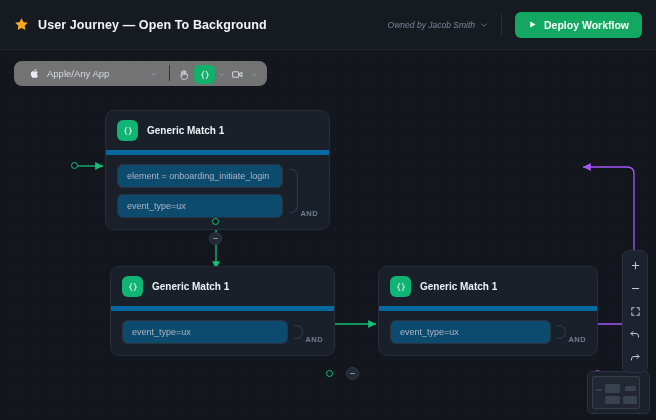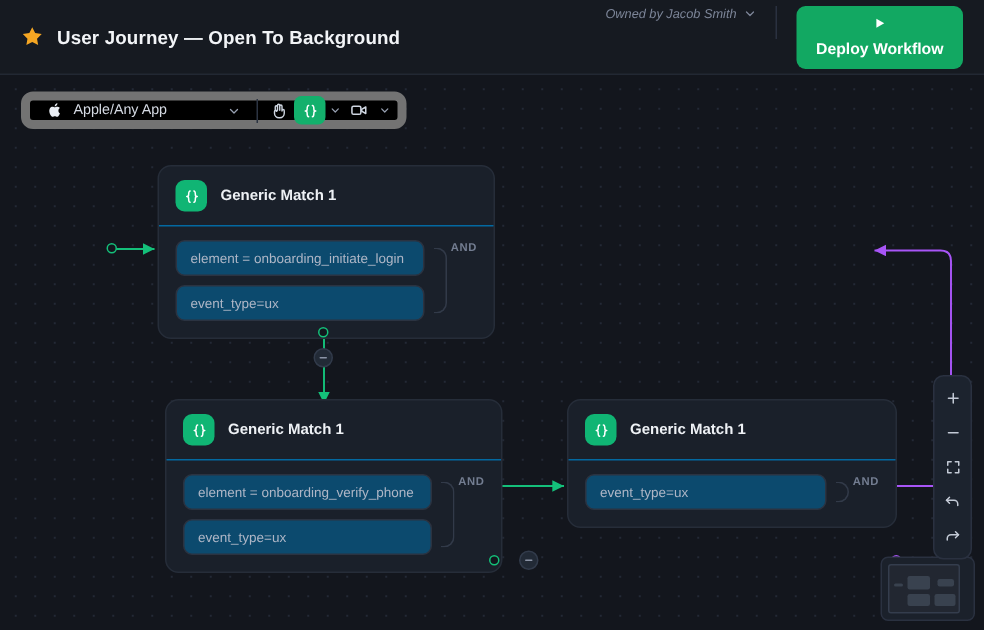--- a/index.html
+++ b/index.html
@@ -15,84 +15,84 @@
   
   .header {
     position:absolute; top:0; left:0; width:656px; height:50px;
     background:#161a21;
     border-bottom:1px solid #222833;
     display:flex; align-items:center; padding:0 14px;
     z-index:40;
   }
   .star-icon { width:15px; height:15px; flex:0 0 auto; margin-right:9px; }
   .page-title { font-size:12.5px; font-weight:bold; letter-spacing:.1px; color:#f2f4f7; white-space:nowrap; }
-  .header-right { margin-left:auto; display:flex; align-items:flex-start; }
+  .header-right { margin-left:auto; display:flex; align-items:center; }
   .owner {
     font-size:8.5px; font-style:italic; color:#7c8598; white-space:nowrap;
     display:flex; align-items:center; gap:5px;
   }
   .hdr-divider { width:1px; height:22px; background:#2a3140; margin:0 13px; }
   .deploy-btn {
     display:flex; align-items:center; gap:7px;
     background:#12a862; border-radius:6px;
-    padding:7px 13px; cursor:pointer;flex-direction:column;
+    padding:7px 13px; cursor:pointer;
   }
   .deploy-btn .lbl { font-size:10.5px; font-weight:bold; color:#fff; white-space:nowrap; }
 
   
   .canvas {
     position:absolute; top:50px; left:0; width:656px; height:370px;
     background-color:#13161d;
     background-image:radial-gradient(#232936 0.9px, transparent 0.9px);
     background-size:13px 13px;
     background-position:4px 3px;
   }
   .edges { position:absolute; top:0; left:0; width:656px; height:370px; pointer-events:none; }
 
   
   .toolbar {
     position:absolute; top:61px; left:14px;
-    display:flex; align-items:center;
-    background:#000000; border:6px solid #737373;
+    display:flex; align-items:flex-start;
+    background:#737373; border:4px solid #737373;
     border-radius:8px; height:25px; padding:0 3px; z-index:30;
   }
   .app-select { display:flex; align-items:center; gap:7px; padding:0 8px; height:100%; cursor:pointer; }
   .app-select .lbl { font-size:9.5px; color:#d5dae3; white-space:nowrap; }
   .app-select .chev { margin-left:34px; }
   .tb-divider { width:1px; height:16px; background:#2c3442; margin:0 3px; }
   .tb-btn {
     width:21px; height:19px; display:flex; align-items:center; justify-content:center;
     border-radius:5px; cursor:pointer;
   }
   .tb-btn.active { background:#13b06c; }
   .tb-group { display:flex; align-items:center; }
   .chev { display:inline-block; }
 
   
   .node {
     position:absolute; background:#1a202a; border:1px solid #262d39;
     border-radius:9px; z-index:10;
   }
   .node-head { display:flex; align-items:center; gap:9px; padding:9px 11px; }
-  .node-head.bordered { border-bottom:1px solid #0369a1; }
+  .node-head.bordered { border-bottom:5px solid #0369a1; }
   .node-badge {
     width:21px; height:21px; border-radius:6px; flex:0 0 auto;
     display:flex; align-items:center; justify-content:center;
   }
   .badge-green { background:#10b574; }
   .badge-purple { background:#a855f7; }
   .node-title { font-size:10px; font-weight:bold; color:#eef1f5; white-space:nowrap; }
   .node-sub { font-size:8px; color:#79839a; margin-top:2px; white-space:nowrap; }
   .node-body { padding:9px 11px 11px 11px; display:flex; align-items:stretch; }
   .cond-col { display:flex; flex-direction:column; gap:6px; flex:1 1 auto; }
   .cond {
     border:1px solid #2b3341; border-radius:6px; background:#0c4a6e;
     padding:6px 9px; font-size:9px; color:#aeb6c6; white-space:nowrap;
   }
-  .and-wrap { display:flex; align-items:flex-start; margin-left:6px; }
+  .and-wrap { display:flex; align-items:flex-end; margin-left:6px; }
   .and-bracket { width:9px; align-self:stretch; margin:5px 0; border:1px solid #323a49; border-left:none; border-radius:0 7px 7px 0; }
   .and-lbl { font-size:7.5px; font-weight:bold; letter-spacing:.4px; color:#737d91; margin-left:3px; }
 
   
   .start-node {
     position:absolute; background:#1e242e; border:1px solid #2b3341;
     border-radius:7px; padding:6px 13px; z-index:10;
   }
   .start-node .lbl { font-size:9px; font-weight:bold; letter-spacing:1.1px; color:#8d97a9; }
 
@@ -208,21 +208,20 @@
         <div class="node-badge badge-green">
           <svg width="12" height="12" viewBox="0 0 24 24">
             <path fill="none" stroke="#ffffff" stroke-width="2" stroke-linecap="round" stroke-linejoin="round" d="M9.5 4.5C7.5 4.5 7.5 8 7.5 9.5S6 12 5 12c1 0 2.5.5 2.5 2.5s0 5 2 5"></path>
             <path fill="none" stroke="#ffffff" stroke-width="2" stroke-linecap="round" stroke-linejoin="round" d="M14.5 4.5c2 0 2 3.5 2 5S18 12 19 12c-1 0-2.5.5-2.5 2.5s0 5-2 5"></path>
           </svg>
         </div>
         <span class="node-title">Generic Match 1</span>
       </div>
       <div class="node-body">
         <div class="cond-col">
-          <div class="cond">element = onboarding_verify_phone</div>
           <div class="cond">event_type=ux</div>
         </div>
         <div class="and-wrap">
           <div class="and-bracket"></div>
           <span class="and-lbl">AND</span>
         </div>
       </div>
     </div>
     <div class="port green" style="left:326px; top:320px;"></div>
     <div class="edge-btn" style="left:346px; top:317px;">

